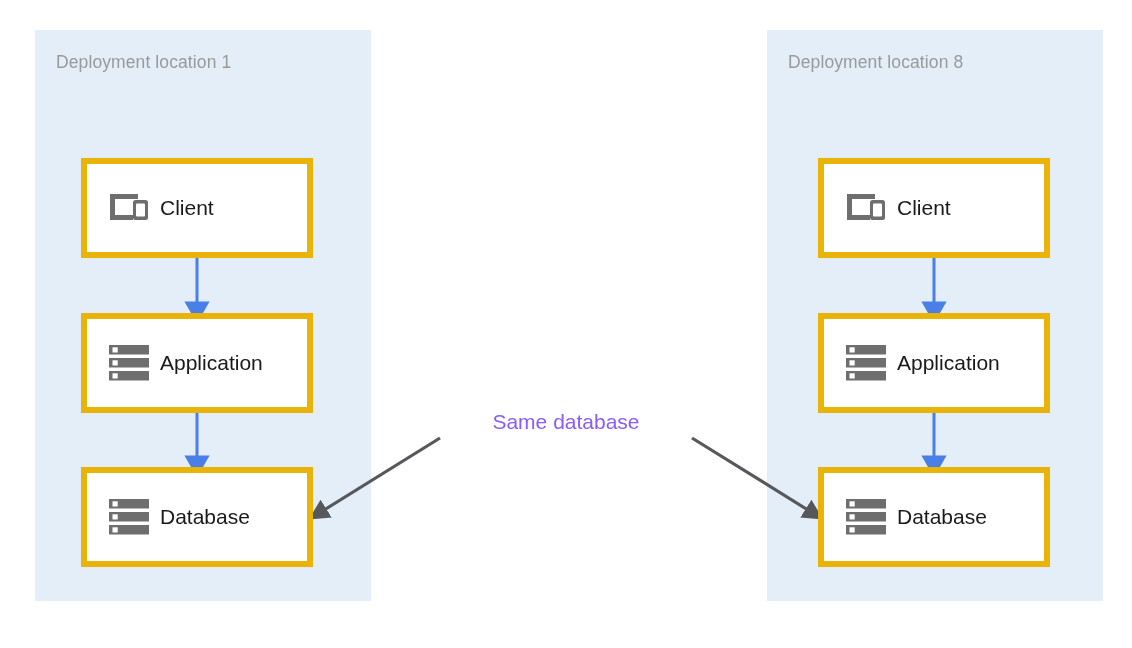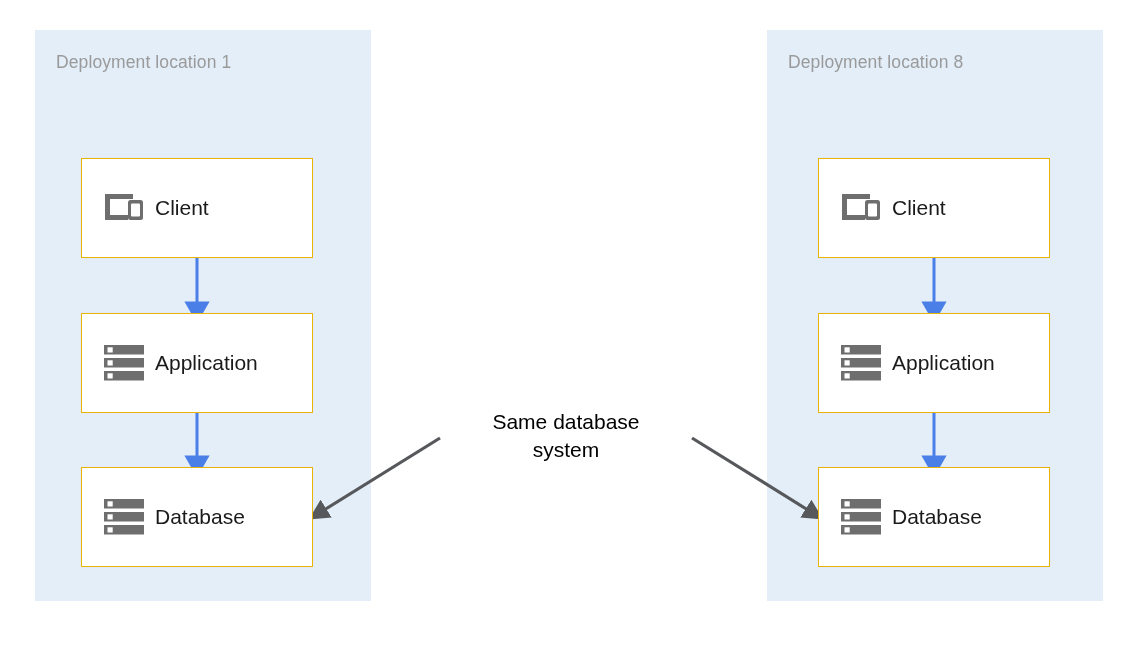--- a/index.html
+++ b/index.html
@@ -39,21 +39,21 @@
     letter-spacing: 0.1px;
     white-space: nowrap;
   }
 
   
   .node {
     position: absolute;
     width: 232px;
     height: 100px;
     background: #ffffff;
-    border: 1px solid #eab308;
+    border: 6px solid #eab308;
     box-sizing: border-box;
     display: flex;
     align-items: center;
     box-shadow: 0 0 0 0.5px rgba(0,0,0,0.02);
   }
   .node-icon {
     width: 46px;
     margin-left: 19px;
     margin-right: 8px;
     flex: 0 0 auto;
@@ -78,21 +78,21 @@
 
   
   #annotation-label {
     position: absolute;
     left: 466px;
     top: 408px;
     width: 200px;
     text-align: center;
     font-size: 21px;
     line-height: 28px;
-    color: #000000;
+    color: #8b5cf6;
   }
 
   svg.overlay {
     position: absolute;
     left: 0; top: 0;
     width: 1132px;
     height: 648px;
     pointer-events: none;
   }
 </style>
@@ -205,16 +205,15 @@
         <rect x="5.5" y="3.3" width="5.2" height="5.2" fill="#FFFFFF"></rect>
         <rect x="5.5" y="16.3" width="5.2" height="5.2" fill="#FFFFFF"></rect>
         <rect x="5.5" y="29.3" width="5.2" height="5.2" fill="#FFFFFF"></rect>
       </svg>
     </span>
     <span class="node-label">Database</span>
   </div>
 
   <div id="annotation-label">
     <div>Same database</div>
-    <div>system</div>
   </div>
 
 </div>
 
 </body></html>

